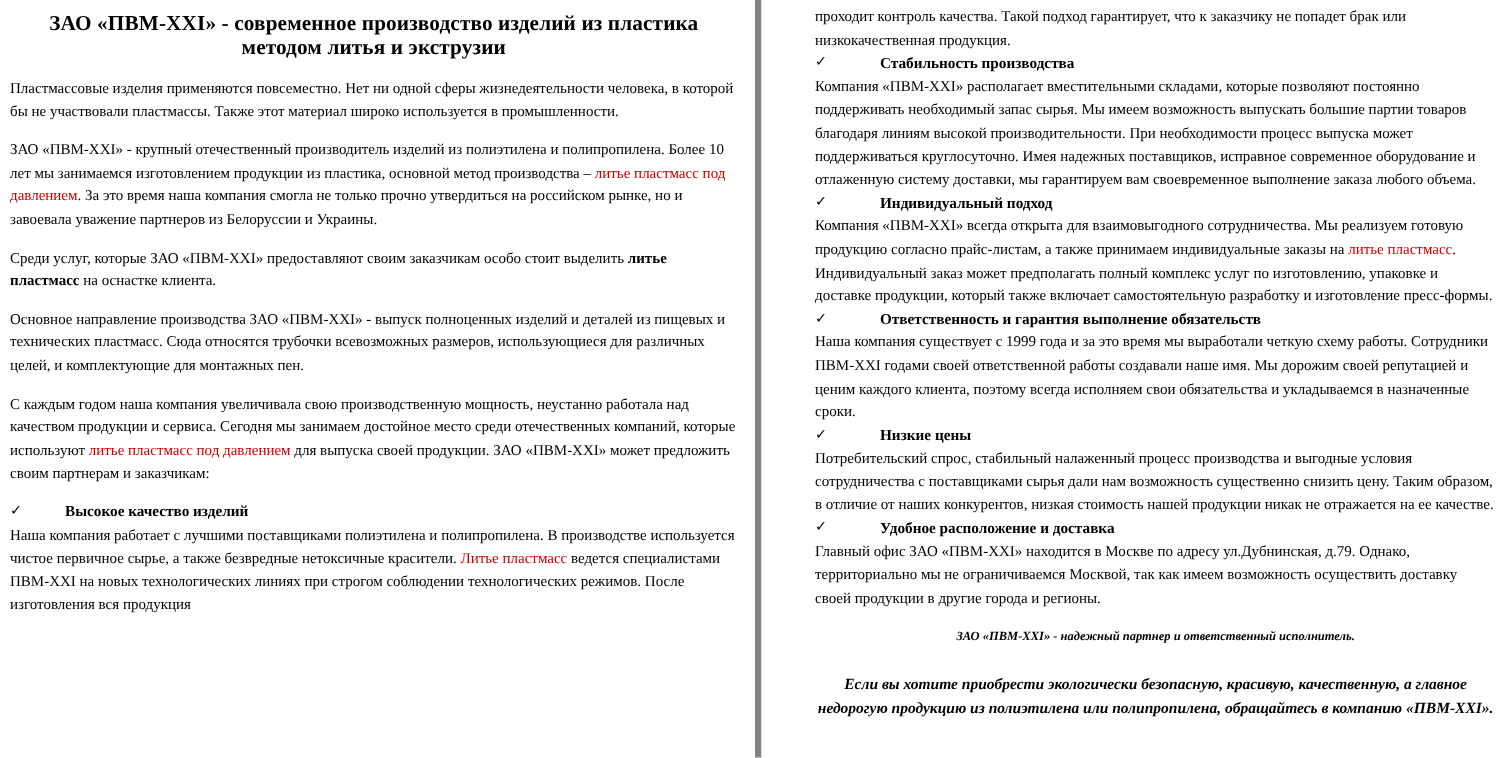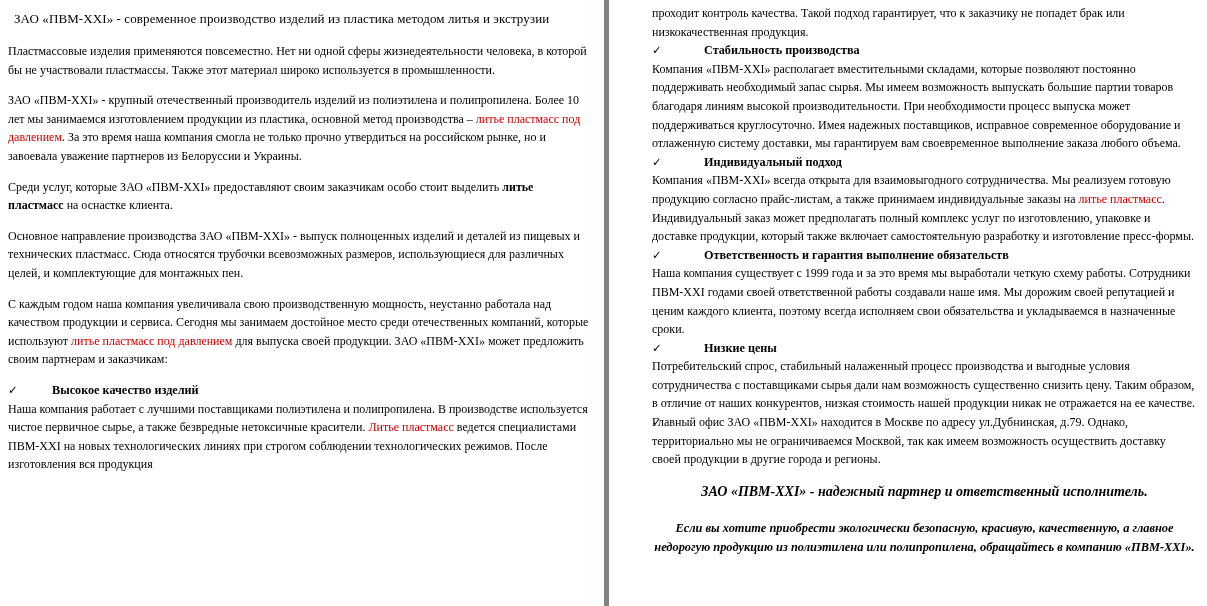--- a/index.html
+++ b/index.html
@@ -37,24 +37,24 @@
   .divider {
     width: 5px;
     background: #808487;
     flex: 0 0 5px;
   }
   .col-right {
     width: 598px;
     padding: 4px 10px 0 43px;
   }
   h1.doc-title {
-    font-size: 13px;
+    font-size: 17px;
     line-height: 19px;
-    font-weight: normal;
-    text-align: left;
+    font-weight: bold;
+    text-align: center;
     margin: 3px 0 14px 0;
     padding: 0 6px;
     letter-spacing: 0.1px;
   }
   h2.sub-title {
     font-size: 13.5px;
     line-height: 19px;
     font-weight: bold;
     text-align: center;
     margin: 16px 0 12px 0;
@@ -88,21 +88,21 @@
     margin-left: 22px;
   }
   .col-right .bullet { padding-left: 30px; }
   .red {
     color: #CC0000;
   }
   .bold {
     font-weight: bold;
   }
   .closing {
-    font-size: 14px;
+    font-size: 10px;
     line-height: 18.6px;
     font-weight: bold;
     font-style: italic;
     text-align: center;
     margin: 14px 0 0 0;
     padding: 0 4px;
   }
   .closing2 {
     font-size: 12.4px;
     line-height: 19px;
@@ -156,21 +156,21 @@
       <p class="para tight"><span>Компания «ПВМ-XXI» всегда открыта для взаимовыгодного сотрудничества. Мы реализуем готовую продукцию согласно прайс-листам, а также принимаем индивидуальные заказы на </span><span class="red" style="color: rgb(204, 0, 0);">литье пластмасс</span><span>. Индивидуальный заказ может предполагать полный комплекс услуг по изготовлению, упаковке и доставке продукции, который также включает самостоятельную разработку и изготовление пресс-формы.</span></p>
 
       <p class="bullet"><span class="chk">✓</span><span class="blabel">Ответственность и гарантия выполнение обязательств</span></p>
 
       <p class="para tight">Наша компания существует с 1999 года и за это время мы выработали четкую схему работы. Сотрудники ПВМ-XXI годами своей ответственной работы создавали наше имя. Мы дорожим своей репутацией и ценим каждого клиента, поэтому всегда исполняем свои обязательства и укладываемся в назначенные сроки.</p>
 
       <p class="bullet"><span class="chk">✓</span><span class="blabel">Низкие цены</span></p>
 
       <p class="para tight">Потребительский спрос, стабильный налаженный процесс производства и выгодные условия сотрудничества с поставщиками сырья дали нам возможность существенно снизить цену. Таким образом, в отличие от наших конкурентов, низкая стоимость нашей продукции никак не отражается на ее качестве.</p>
 
-      <p class="bullet"><span class="chk">✓</span></p>
+      <p class="bullet"><span class="chk">✓</span><span class="blabel">Удобное расположение и доставка</span></p>
 
       <p class="para tight">Главный офис ЗАО «ПВМ-XXI» находится в Москве по адресу ул.Дубнинская, д.79. Однако, территориально мы не ограничиваемся Москвой, так как имеем возможность осуществить доставку своей продукции в другие города и регионы.</p>
 
       <p class="closing">ЗАО «ПВМ-XXI» - надежный партнер и ответственный исполнитель.</p>
 
       <p class="closing2">Если вы хотите приобрести экологически безопасную, красивую, качественную, а главное недорогую продукцию из полиэтилена или полипропилена, обращайтесь в компанию «ПВМ-XXI».</p>
 
     </div>
 
   </div>

